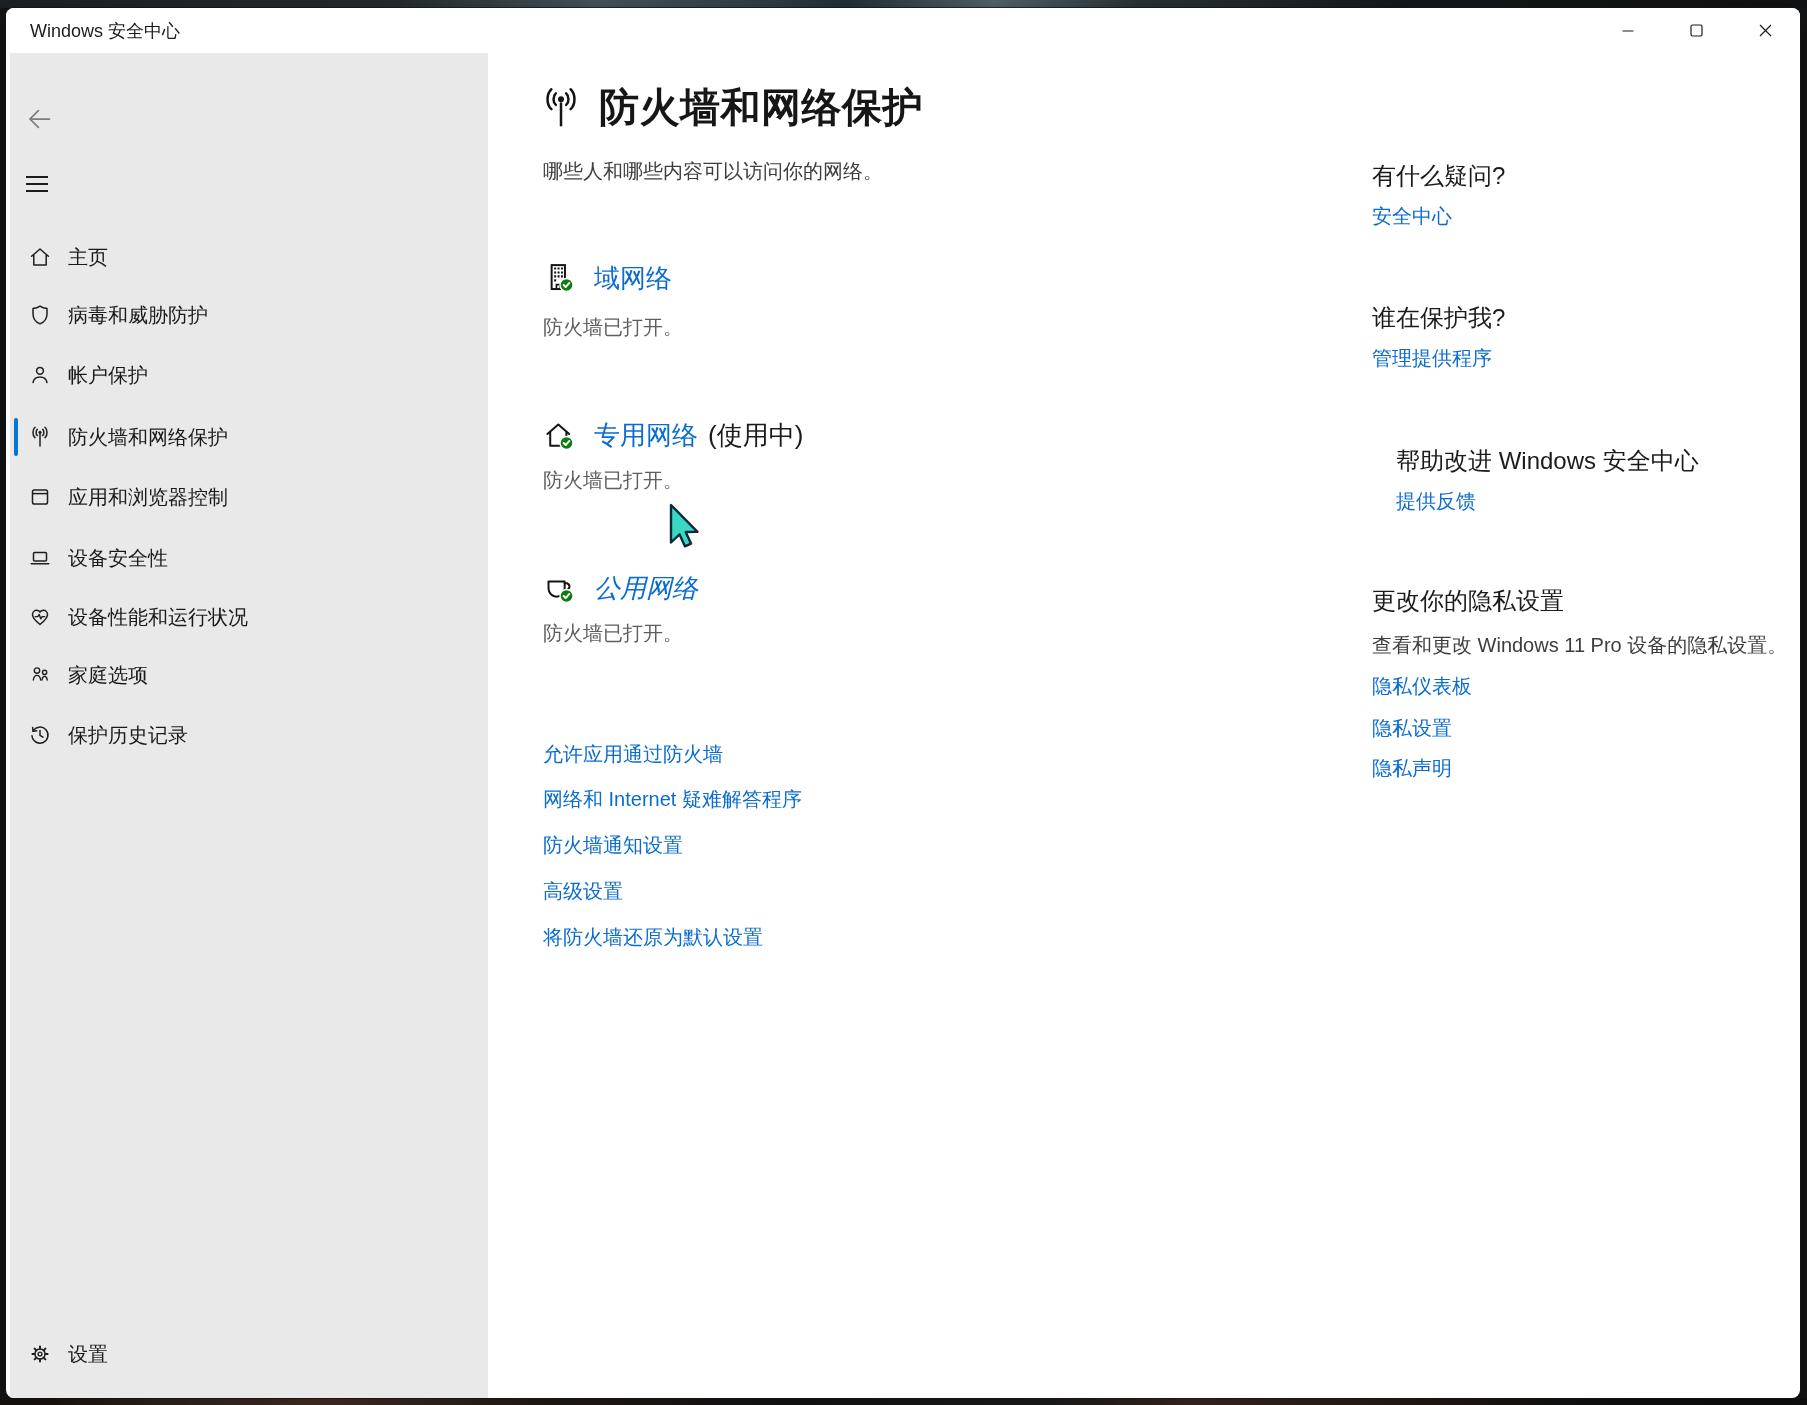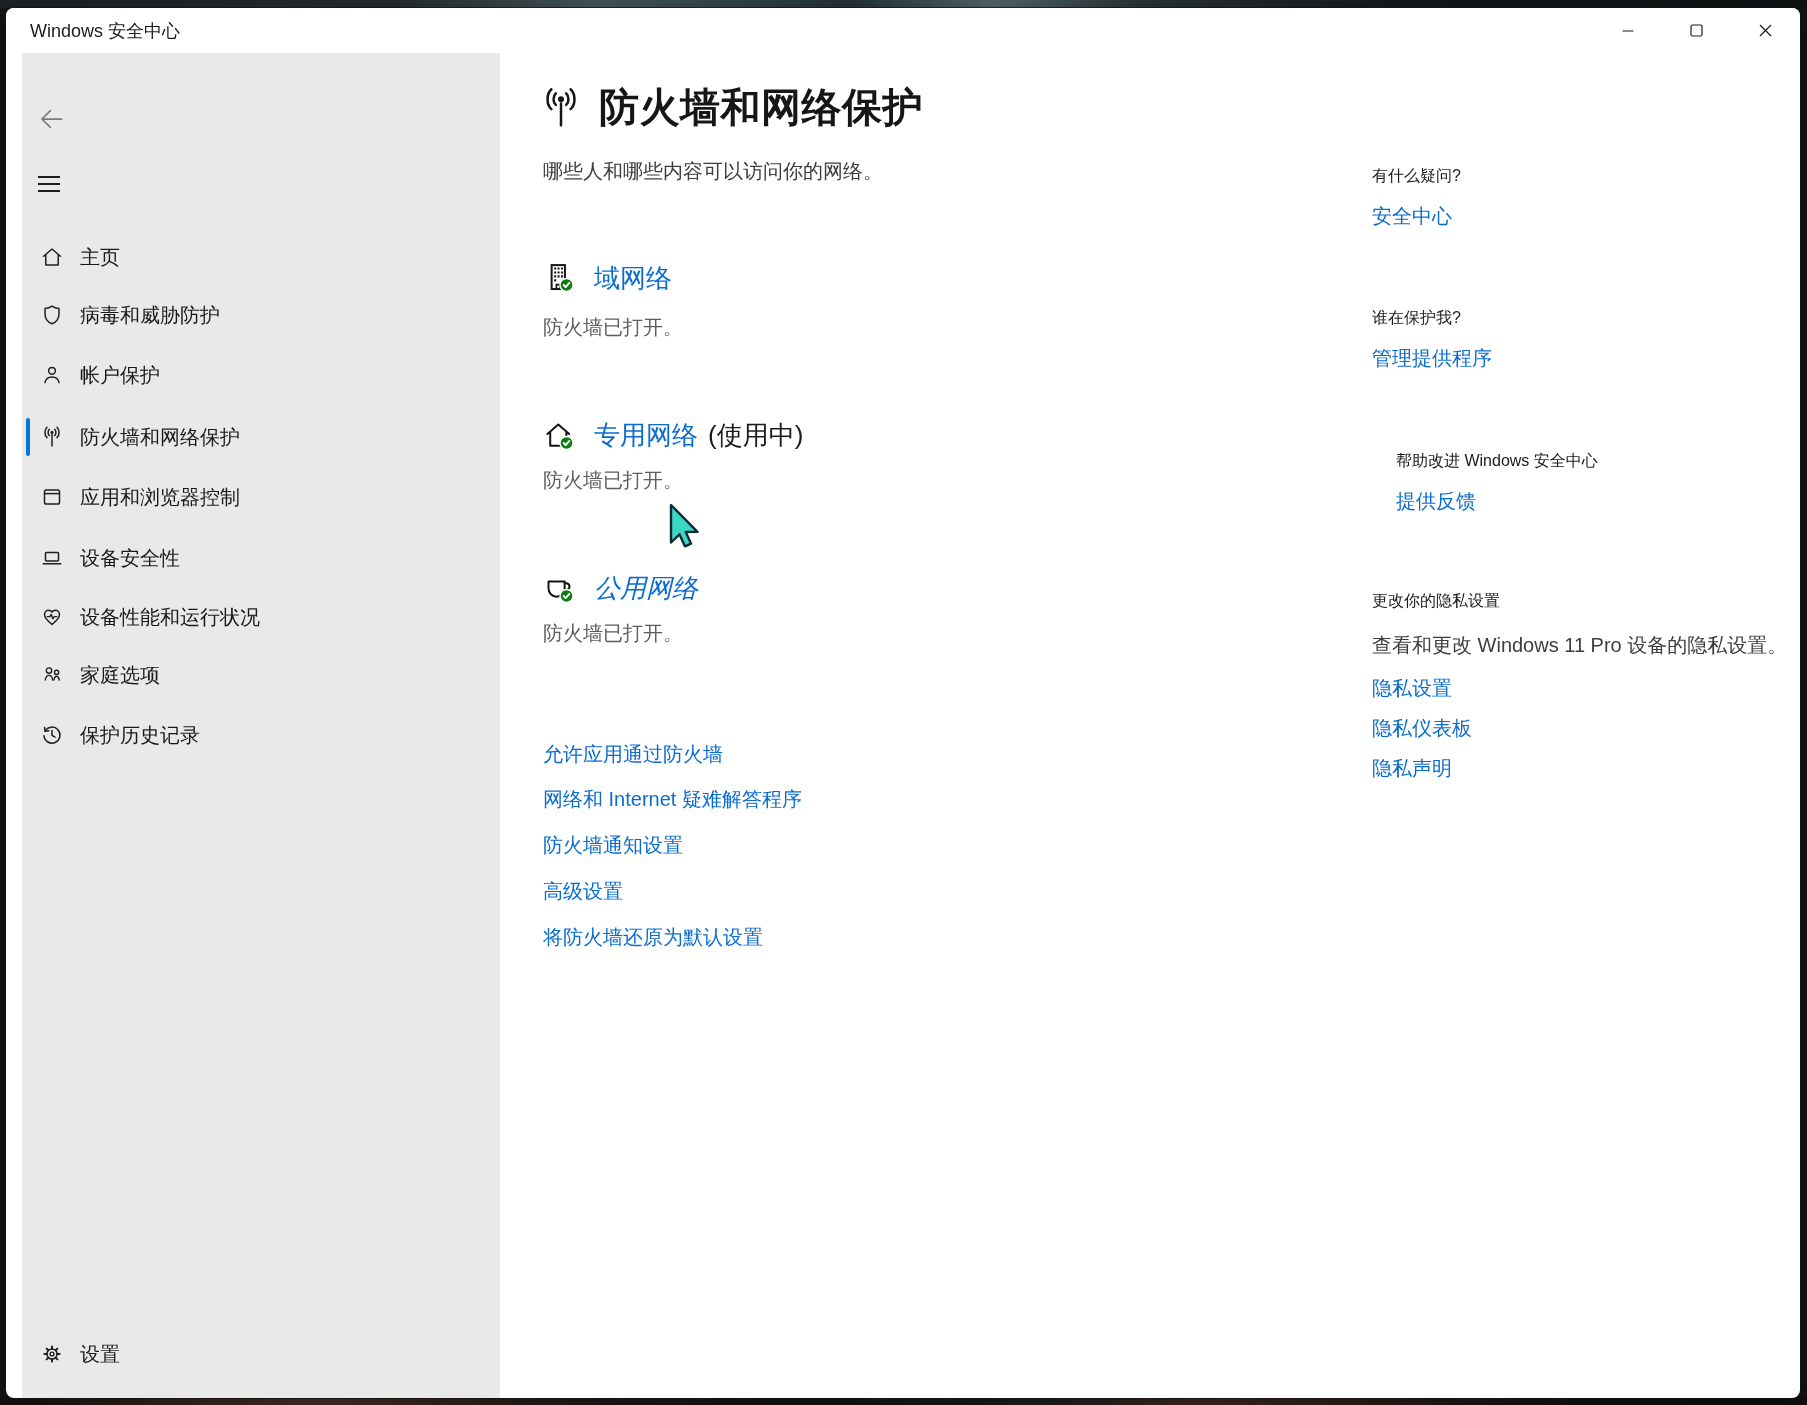--- a/index.html
+++ b/index.html
@@ -24,21 +24,21 @@
 
   
   .titlebar { position: absolute; left: 0; top: 0; right: 0; height: 45px; background: #fff; }
   .titlebar-title { position: absolute; left: 24px; top: 0; height: 45px; display: flex; align-items: center;
     font-size: 18px; color: #1b1b1b; }
   .window-controls { position: absolute; right: 0; top: 0; height: 45px; display: flex; }
   .winbtn { width: 69px; height: 45px; display: flex; align-items: center; justify-content: center; }
   .winbtn svg { display: block; }
 
   
-  .sidebar { position: absolute; left: 16px; top: 45px; width: 478px; bottom: 0; background: #e9e9e9; }
+  .sidebar { position: absolute; left: 4px; top: 45px; width: 478px; bottom: 0; background: #e9e9e9; }
   .back-btn { position: absolute; left: 14px; top: 52px; width: 32px; height: 30px; color: #7c7c7c; }
   .menu-btn { position: absolute; left: 15px; top: 120px; width: 28px; height: 24px; color: #1b1b1b; }
   .nav-item { position: absolute; left: 0; width: 478px; height: 44px; display: flex; align-items: center; cursor: default; }
   .nav-item .ico { position: absolute; left: 18px; width: 24px; height: 24px; color: #1f1f1f; display:flex; align-items:center; }
   .nav-item .lbl { position: absolute; left: 58px; font-size: 20px; color: #191919; white-space: nowrap; }
   .nav-item .selbar { position: absolute; left: 4px; top: 3px; width: 4px; height: 38px; border-radius: 2px; background: #0078d4; display: none; }
   .nav-item.selected .selbar { display: block; }
   .nav-settings { position: absolute; left: 0; bottom: 22px; width: 478px; height: 44px; }
   .nav-settings .ico { position: absolute; left: 18px; top: 10px; width: 24px; height: 24px; color: #1f1f1f; }
   .nav-settings .lbl { position: absolute; left: 58px; top: 9px; font-size: 20px; color: #191919; }
@@ -52,21 +52,21 @@
   .net-icon { position: absolute; width: 34px; height: 34px; color: #141414; }
   .net-title { position: absolute; font-size: 26px; line-height: 34px; white-space: nowrap; }
   .net-title a, a.plain { color: #0b6cd0; text-decoration: none; cursor: pointer; }
   .net-title .suffix { color: #1b1b1b; margin-left: 10px; }
   .net-status { position: absolute; font-size: 20px; color: #5e5e5e; }
 
   .action-link { position: absolute; left: 537px; font-size: 20px; line-height: 27px; color: #0b6cd0; white-space: nowrap; cursor: pointer; }
 
   
   .aside-group { position: absolute; left: 1366px; width: 424px; }
-  .aside-head { font-size: 16px; line-height: 27px; color: #1b1b1b; }
+  .aside-head { font-size: 24px; line-height: 27px; color: #1b1b1b; }
   .aside-link { display: block; margin-top: 14px; font-size: 20px; line-height: 27px; color: #0b6cd0; cursor: pointer; }
   .aside-body { margin-top: 16px; font-size: 20px; line-height: 30px; color: #3d3d3d; }
 
   .cursor { position: absolute; left: 668px; top: 503px; width: 34px; height: 50px; pointer-events: none; }
 </style>
 </head>
 <body>
 
 <div class="desktop-strip top"></div>
 <div class="desktop-strip bottom"></div>
@@ -295,22 +295,22 @@
   </div>
 
   <div class="aside-group" style="top:439px;margin-left:24px;">
     <div class="aside-head">帮助改进 Windows 安全中心</div>
     <a class="aside-link">提供反馈</a>
   </div>
 
   <div class="aside-group" style="top:579px;">
     <div class="aside-head">更改你的隐私设置</div>
     <div class="aside-body">查看和更改 Windows 11 Pro 设备的隐私设置。</div>
+    <a class="aside-link" style="margin-top:13px;">隐私仪表板</a>
     <a class="aside-link" style="margin-top:15px;">隐私设置</a>
-    <a class="aside-link" style="margin-top:13px;">隐私仪表板</a>
     <a class="aside-link" style="margin-top:13px;">隐私声明</a>
   </div>
 
 </div>
 
 <svg class="cursor" viewBox="0 0 34 50">
   <path d="M3 2 L3 39.5 L11.6 31.4 L16.9 43.3 L23 40.6 L17.7 29 L29.5 28.8 Z" fill="#3bd7c5" stroke="#0e2a33" stroke-width="2.4" stroke-linejoin="round"></path>
 </svg>
 
 </body></html>

